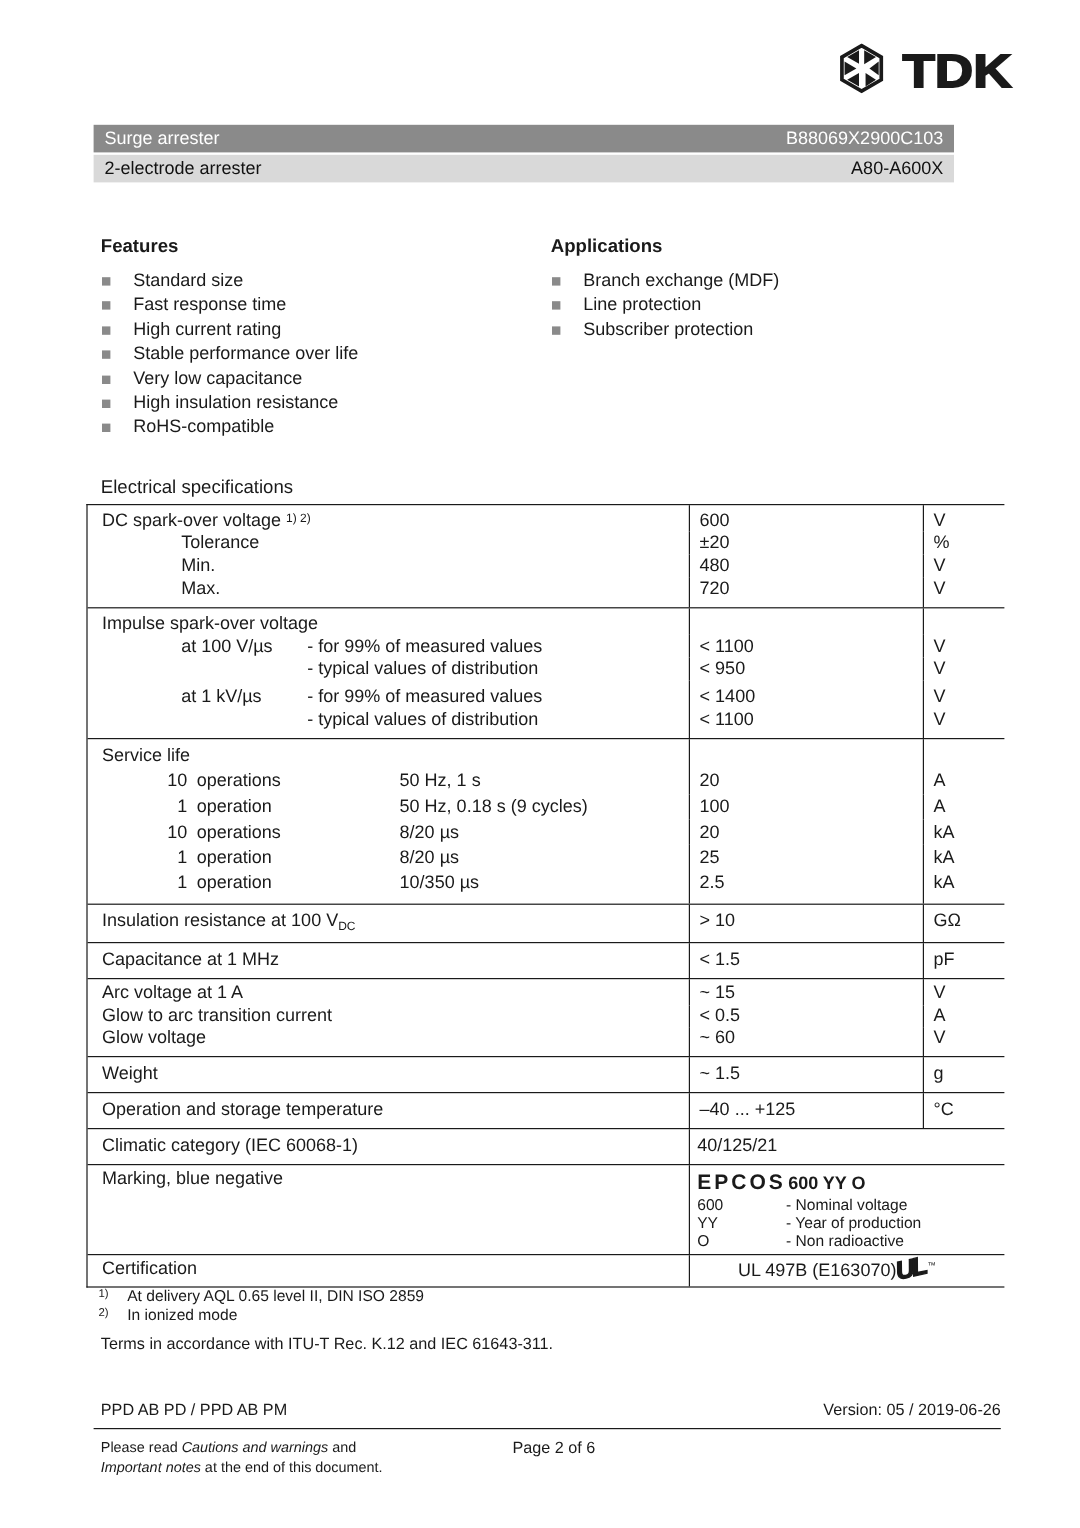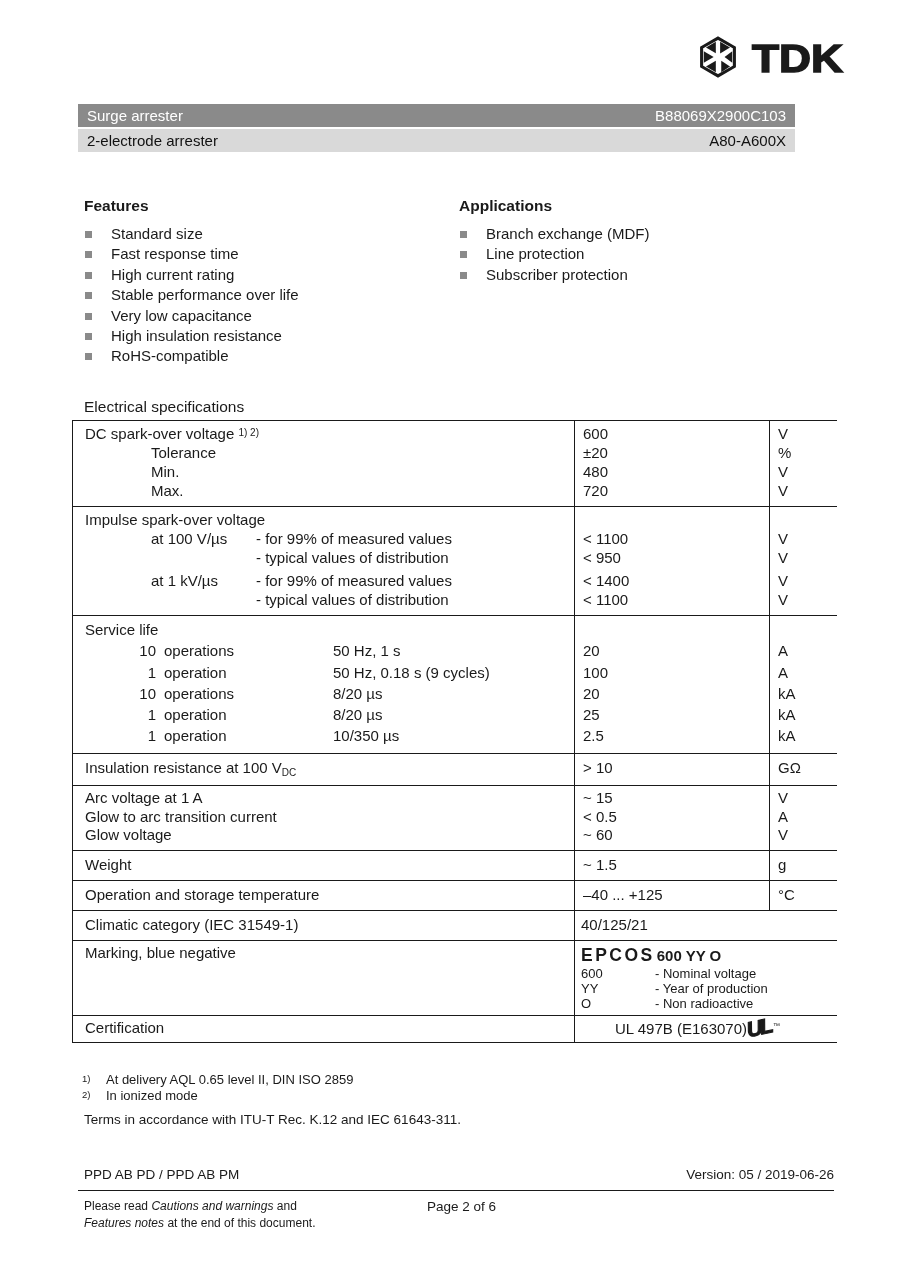--- a/index.html
+++ b/index.html
@@ -267,20 +267,27 @@
     </div>
 
     <div class="row single">
       <div class="line">
         <div class="l"><span>Insulation resistance at 100 V</span><sub class="sb">DC</sub></div>
         <div class="v">&gt; 10</div>
         <div class="u">GΩ</div>
       </div>
     </div>
 
+    <div class="row single">
+      <div class="line">
+        <div class="l">Capacitance at 1 MHz</div>
+        <div class="v">&lt; 1.5</div>
+        <div class="u">pF</div>
+      </div>
+    </div>
 
     <div class="row lh18">
       <div class="line first">
         <div class="l">Arc voltage at 1 A</div>
         <div class="v">~ 15</div>
         <div class="u">V</div>
       </div>
       <div class="line">
         <div class="l">Glow to arc transition current</div>
         <div class="v">&lt; 0.5</div>
@@ -304,21 +311,21 @@
     <div class="row single">
       <div class="line">
         <div class="l">Operation and storage temperature</div>
         <div class="v">–40 ... +125</div>
         <div class="u">°C</div>
       </div>
     </div>
 
     <div class="row single">
       <div class="line">
-        <div class="l">Climatic category (IEC 31549-1)</div>
+        <div class="l">Climatic category (IEC 60068-1)</div>
         <div class="vm">40/125/21</div>
       </div>
     </div>
 
     <div class="row mark-row">
       <div class="line">
         <div class="l">Marking, blue negative</div>
         <div class="vm">
           <div class="epcos-line"><span class="epcos-word">EPCOS</span><span class="epcos-suffix">600 YY O</span></div>
           <div class="mark-legend"><span class="mcode">600</span><span>- Nominal voltage</span></div>
@@ -346,17 +353,17 @@
     <div class="terms">Terms in accordance with ITU-T Rec. K.12 and IEC 61643-311.</div>
   </div>
 
   <div class="footer-meta">
     <span>PPD AB PD / PPD AB PM</span>
     <span>Version: 05 / 2019-06-26</span>
   </div>
   <div class="footer-rule"></div>
   <div class="footer-note">
     <span>Please read </span><i>Cautions and warnings</i><span> and</span><br>
-    <i>Features notes</i><span> at the end of this document.</span>
+    <i>Important notes</i><span> at the end of this document.</span>
   </div>
   <div class="page-indicator">Page 2 of 6</div>
 
 </div>
 
 </body></html>

